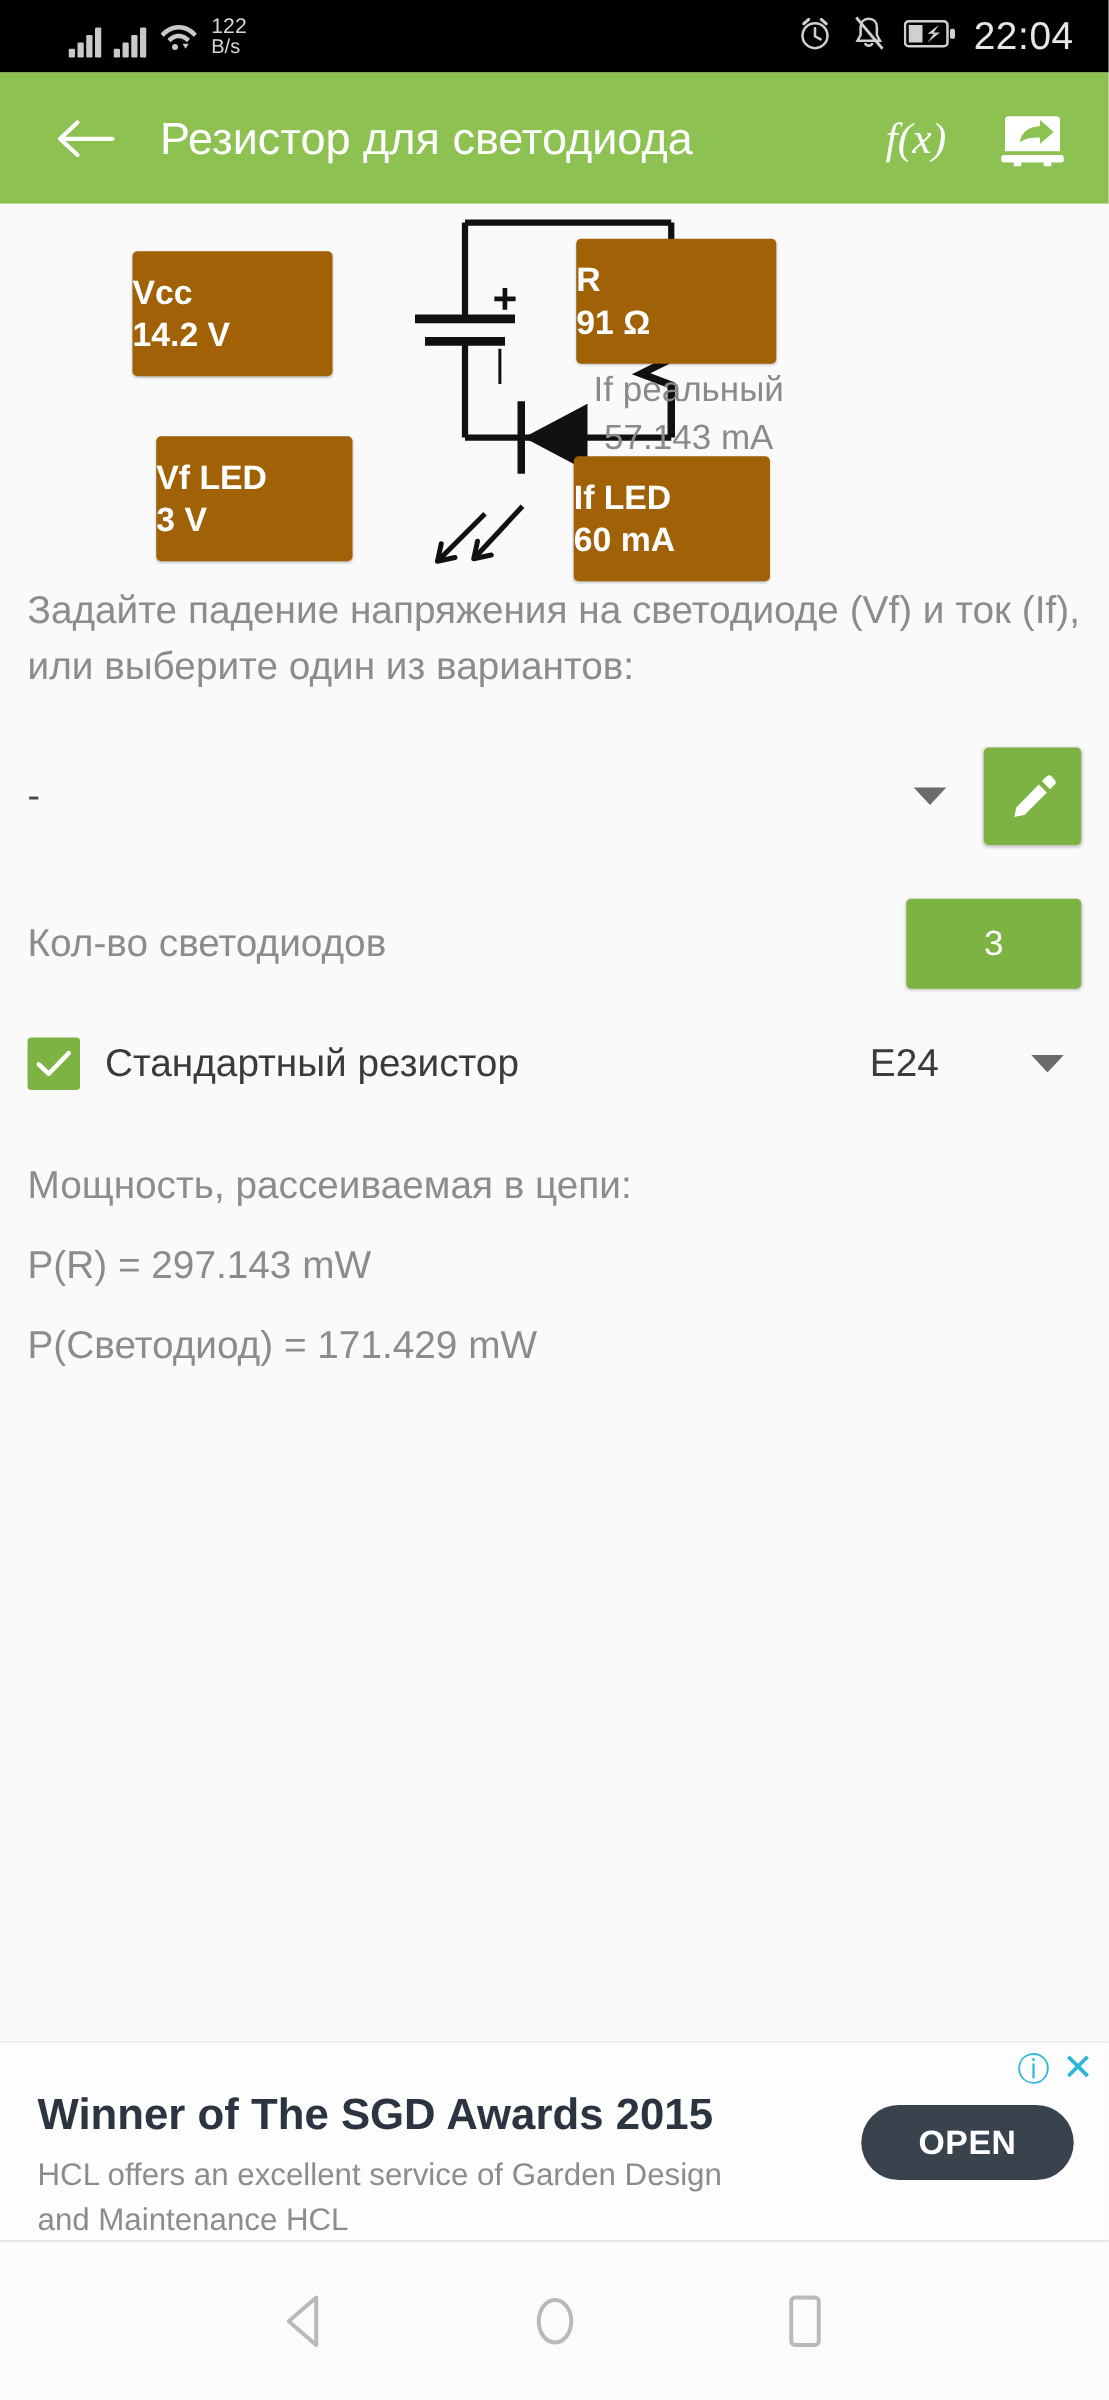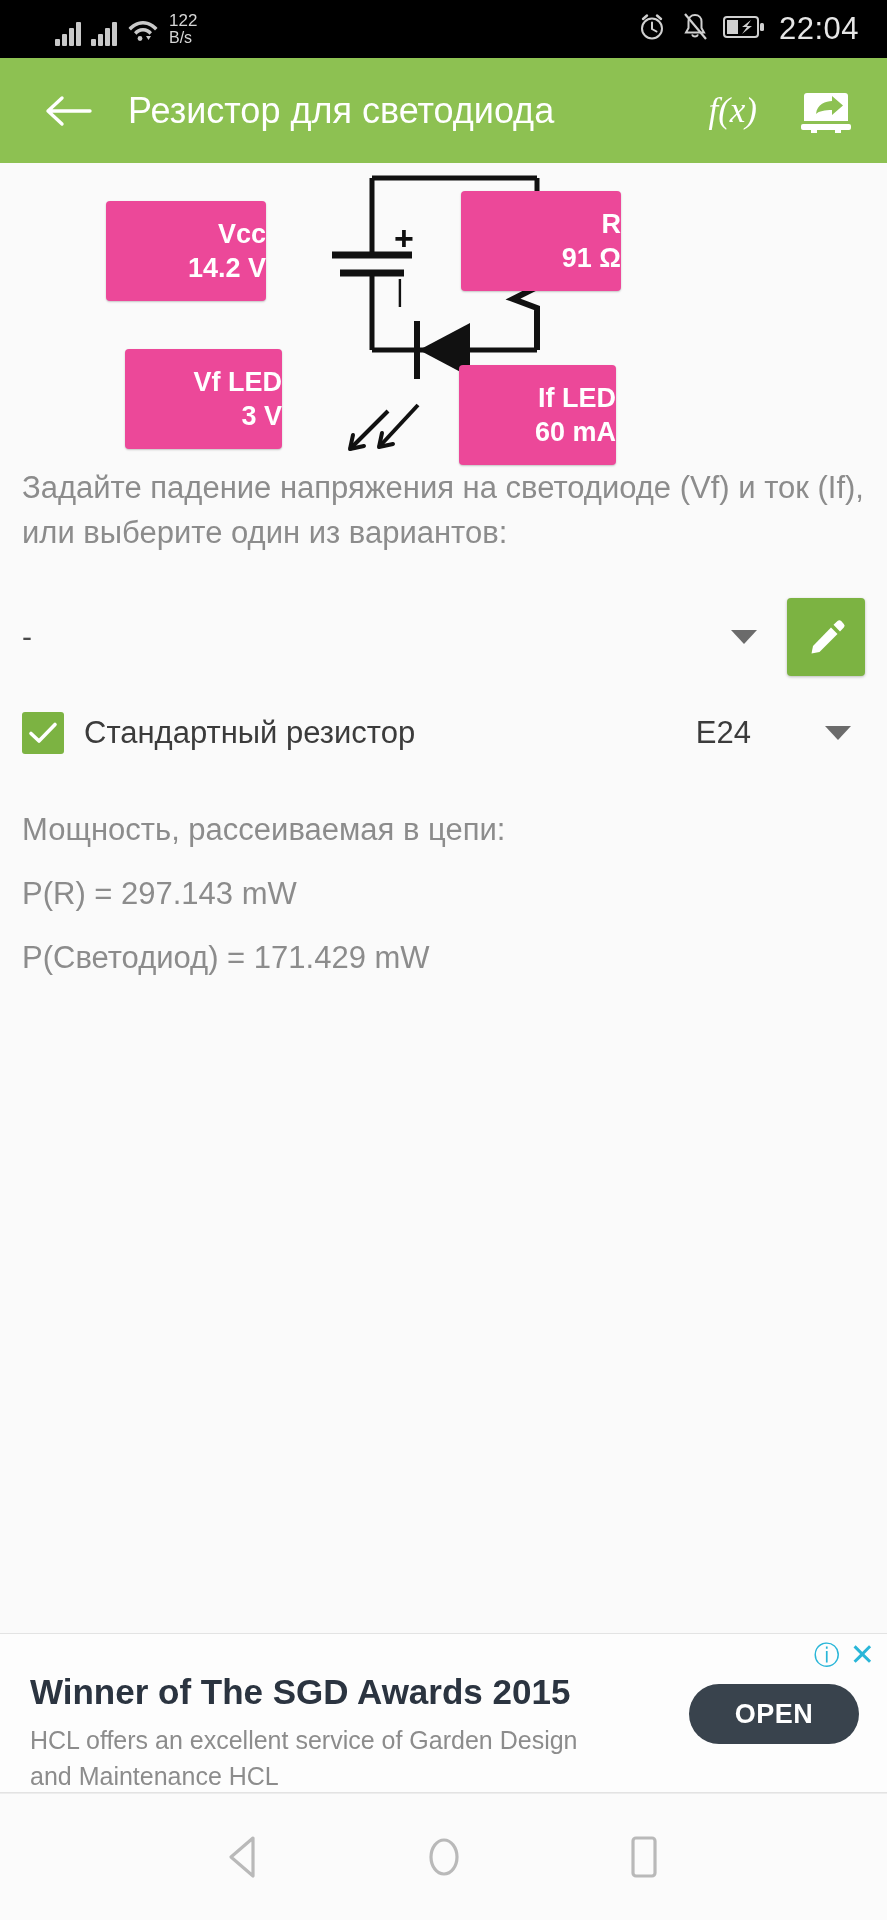--- a/index.html
+++ b/index.html
@@ -45,22 +45,22 @@
     margin-left: auto; color: #fff; font-family: "Liberation Serif", serif;
     font-style: italic; font-size: 35px; padding: 0 14px;
   }
   .share-btn { margin-left: 28px; margin-right: 34px; display: flex; align-items: center; }
 
   
   .content { position: absolute; top: 163px; left: 0; width: 887px; bottom: 0; background: #fafafa; }
 
   .circuit-area { position: relative; width: 887px; height: 290px; }
   .chip {
-    position: absolute; background: #ec4899; color: #fff;
-    border-radius: 4px; text-align: right;
+    position: absolute; background: #a16207; color: #fff;
+    border-radius: 4px; text-align: left;
     font-size: 27px; font-weight: bold; line-height: 34px;
     padding: 16px 0; box-shadow: 0 1px 2px rgba(0,0,0,.22);
   }
   .if-real {
     position: absolute; color: #8a8a8a; font-size: 28px;
     line-height: 38px; text-align: center;
   }
   svg.circuit { position: absolute; left: 0; top: 0; }
 
   .instructions {
@@ -247,20 +247,24 @@
       <div class="chip" style="left:106px; top:38px; width:160px;">
         <div>Vcc</div>
         <div>14.2 V</div>
       </div>
 
       <div class="chip" style="left:461px; top:28px; width:160px;">
         <div>R</div>
         <div>91 Ω</div>
       </div>
 
+      <div class="if-real" style="left:461px; top:130px; width:180px;">
+        <div>If реальный</div>
+        <div>57.143 mA</div>
+      </div>
 
       <div class="chip" style="left:125px; top:186px; width:157px;">
         <div>Vf LED</div>
         <div>3 V</div>
       </div>
 
       <div class="chip" style="left:459px; top:202px; width:157px;">
         <div>If LED</div>
         <div>60 mA</div>
       </div>
@@ -274,20 +278,24 @@
         <span class="caret"></span>
       </div>
       <div class="edit-btn">
         <svg width="44" height="44" viewBox="0 0 44 44">
           <path d="M9 31 L27 12.5 L33.5 19 L15.5 37 L7.5 38.5 Z" fill="#fff"></path>
           <path d="M29.5 9.8 L33.5 6 A2.8 2.8 0 0 1 37.2 6 L39.8 9 A2.6 2.6 0 0 1 39.8 12.6 L36 16.4 Z" fill="#fff"></path>
         </svg>
       </div>
     </div>
 
+    <div class="row count-row">
+      <span class="count-label">Кол-во светодиодов</span>
+      <div class="count-box">3</div>
+    </div>
 
     <div class="row check-row">
       <div class="checkbox">
         <svg width="30" height="24" viewBox="0 0 30 24">
           <path d="M3 12.5 L11 20 L27 3.5" fill="none" stroke="#fff" stroke-width="3.6" stroke-linecap="round" stroke-linejoin="round"></path>
         </svg>
       </div>
       <span class="check-label">Стандартный резистор</span>
       <span class="series-val">E24</span>
       <span class="caret2"></span>

